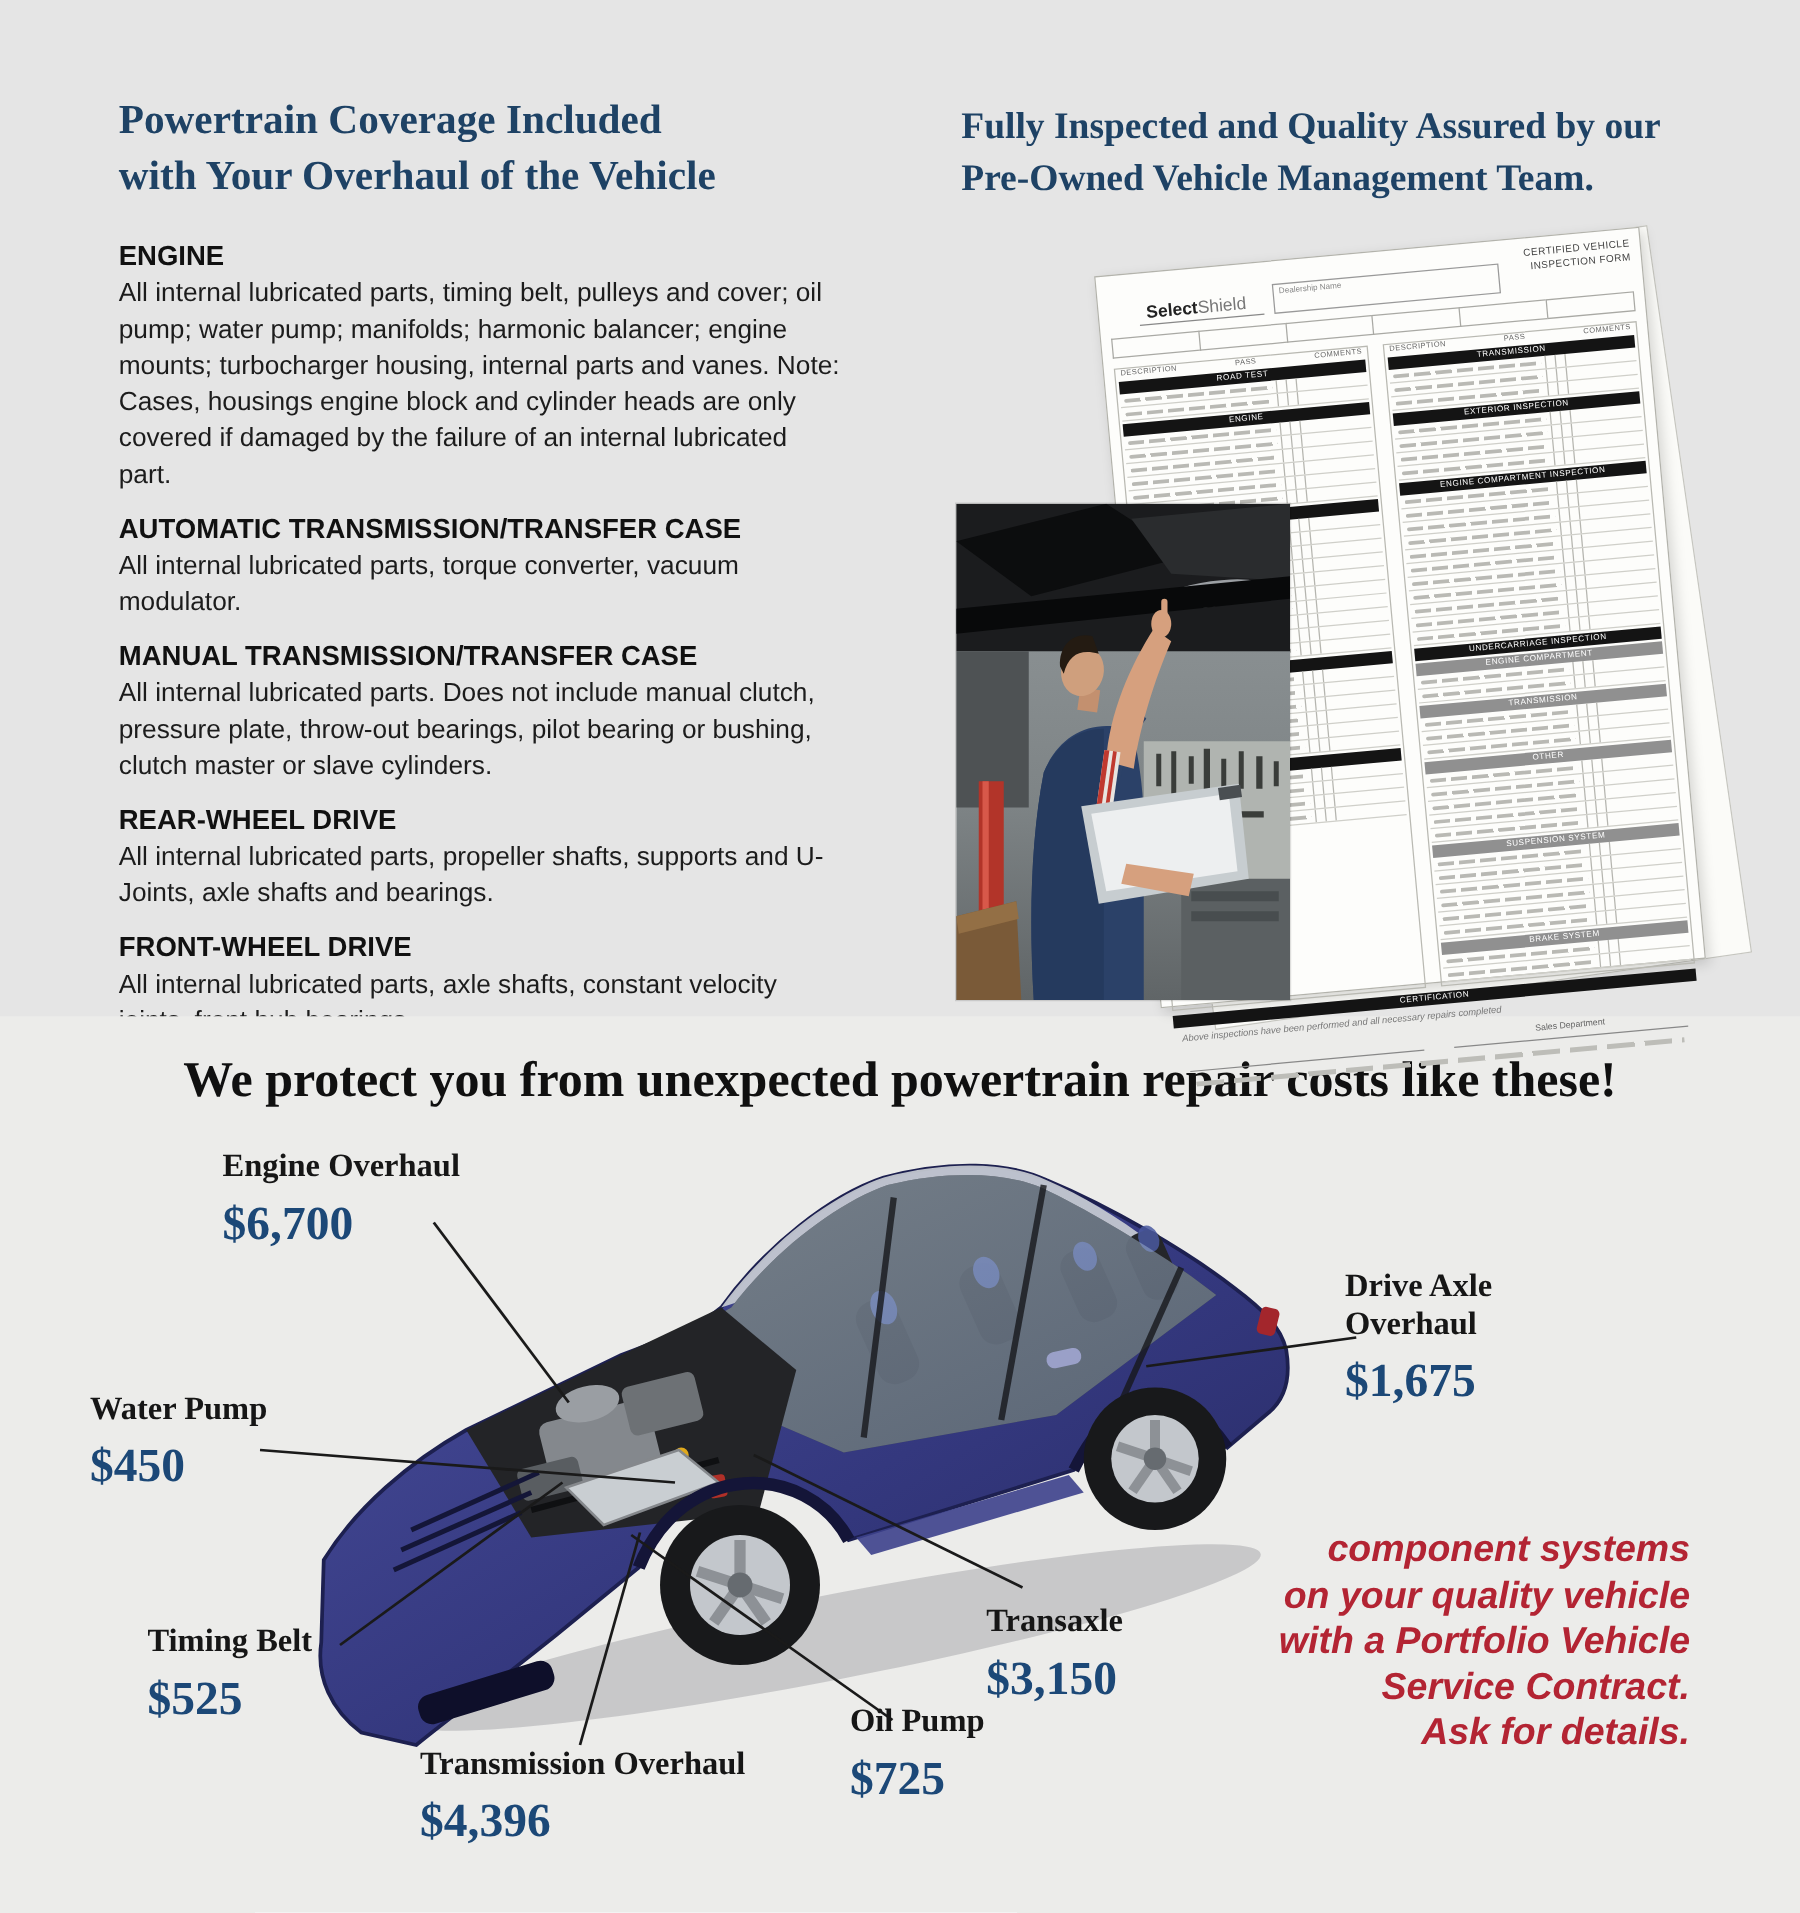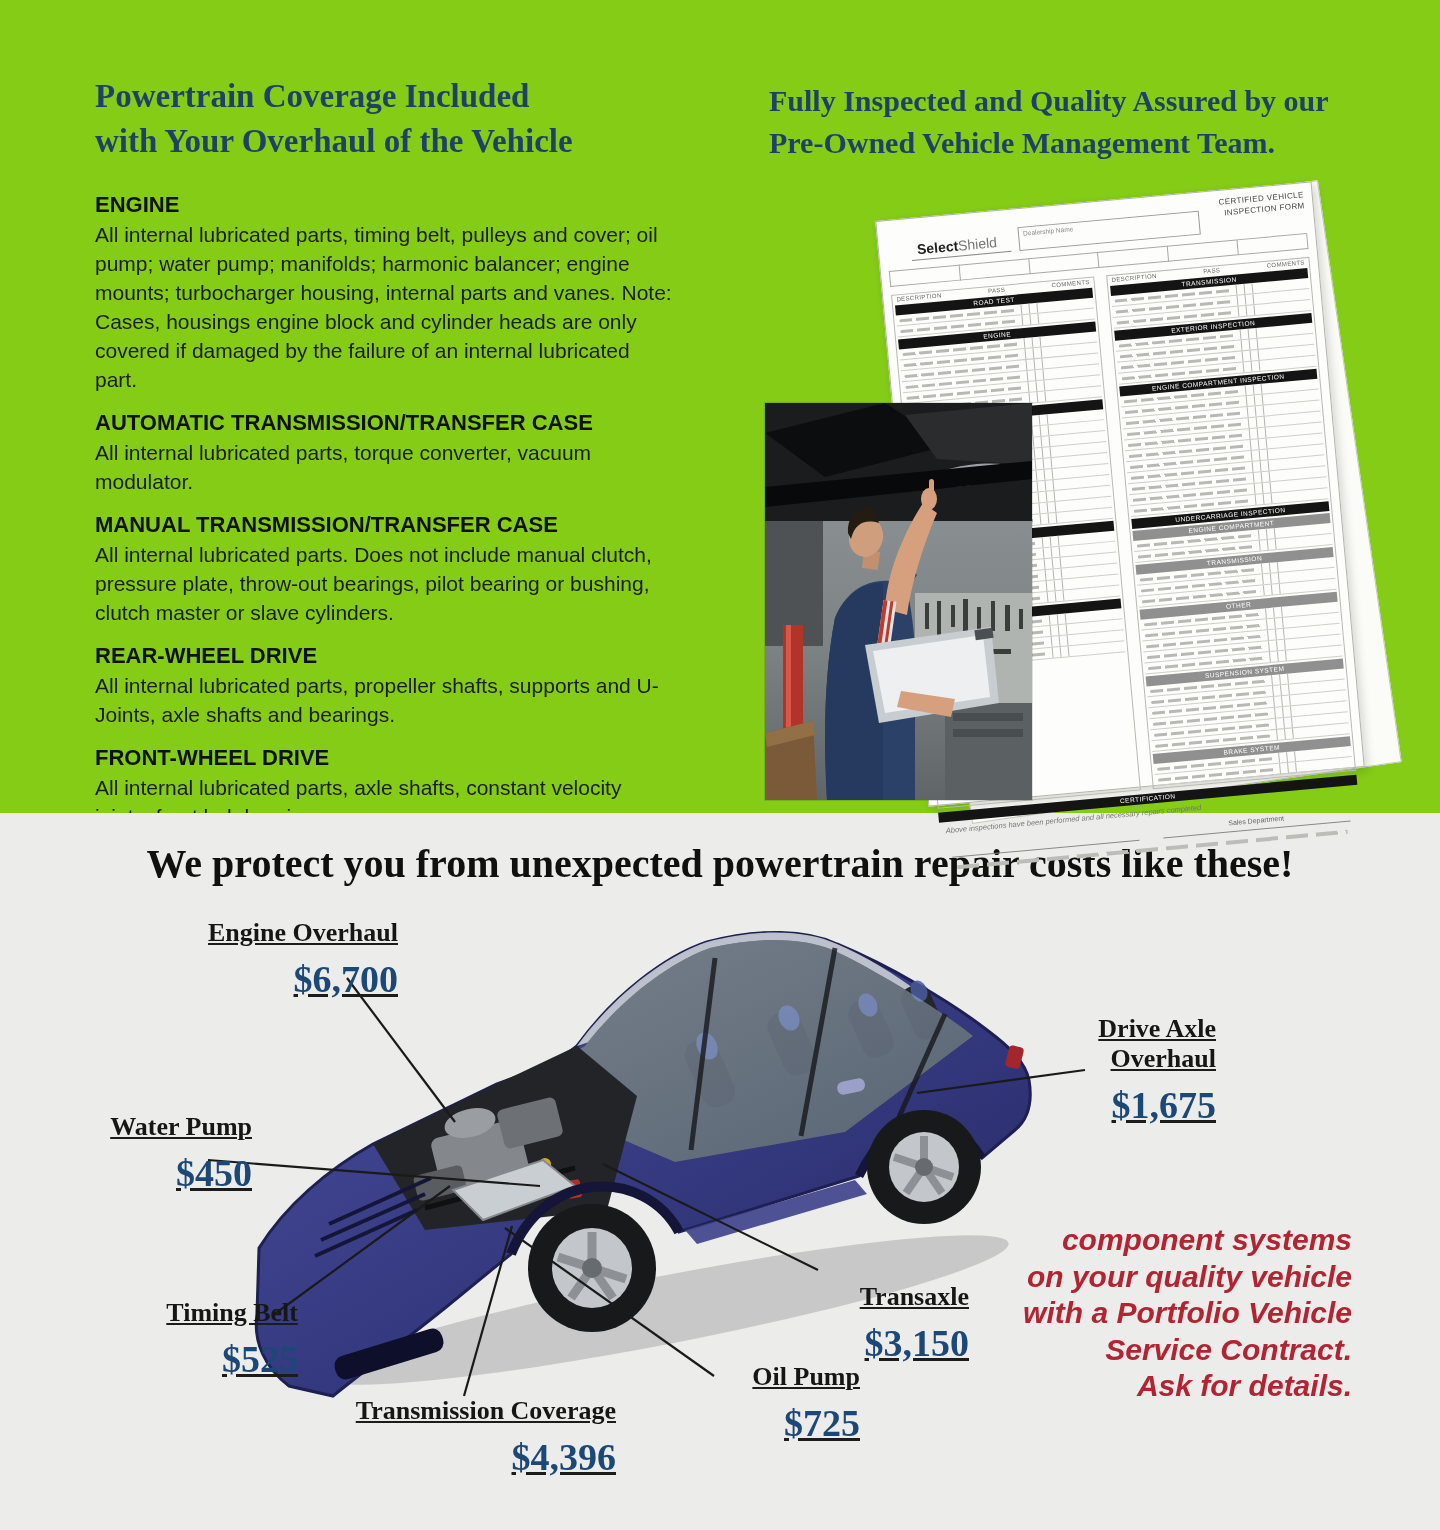--- a/index.html
+++ b/index.html
@@ -1,16 +1,16 @@
 <!DOCTYPE html>
 <html><head>
 <meta charset="utf-8">
 <style>
   html,body{margin:0;padding:0;background:#fff;}
-  .page{position:relative;width:1440px;height:1530px;overflow:hidden;background:#84cc16;
+  .page{position:relative;width:1440px;height:1530px;overflow:hidden;background:#e5e5e5;
         font-family:"Liberation Sans",sans-serif;color:#1c1c1c;}
 
   
   .left-col{position:absolute;left:95px;top:74px;width:578px;}
   .main-heading{font-family:"Liberation Serif",serif;font-weight:bold;color:#1e4265;
                 font-size:33px;line-height:45px;}
   .coverage{margin-top:28px;}
   .coverage h3{font-size:22px;font-weight:bold;color:#111;margin:16px 0 2px 0;line-height:26px;}
   .coverage p{font-size:21px;line-height:29px;margin:0;color:#1c1c1c;}
 
@@ -57,21 +57,21 @@
   .photo{position:absolute;left:765px;top:403px;width:267px;height:397px;z-index:5;
          box-shadow:0 0 0 1px rgba(0,0,0,.12);}
 
   
   .bottom-section{position:absolute;left:0;top:813px;width:1440px;height:717px;background:#ececea;}
   .bottom-title{position:absolute;left:0;top:840px;width:1440px;text-align:center;
                 font-family:"Liberation Serif",serif;font-weight:bold;color:#101010;font-size:40px;}
   .car-art{position:absolute;left:245px;top:918px;width:800px;height:495px;z-index:1;}
   .callout-lines{position:absolute;left:0;top:0;width:1440px;height:1530px;z-index:2;pointer-events:none;}
 
-  .co{position:absolute;text-align:right;z-index:3;font-family:"Liberation Serif",serif;font-weight:bold;text-decoration:underline;}
+  .co{position:absolute;text-align:left;z-index:3;font-family:"Liberation Serif",serif;font-weight:bold;}
   .co .lbl{font-size:26px;line-height:30px;color:#161616;}
   .co .prc{font-size:38px;color:#1c4877;margin-top:9px;}
   .co-engine{left:178px;top:918px;width:220px;}
   .co-water{left:72px;top:1112px;width:180px;}
   .co-timing{left:118px;top:1298px;width:180px;}
   .co-transov{left:336px;top:1396px;width:280px;}
   .co-oil{left:680px;top:1362px;width:180px;}
   .co-transaxle{left:789px;top:1258px;width:180px;margin-top:24px;}
   .co-driveaxle{left:1076px;top:1014px;width:140px;}
 
@@ -739,21 +739,21 @@
   </div>
   <div class="co co-water">
     <div class="lbl">Water Pump</div>
     <div class="prc">$450</div>
   </div>
   <div class="co co-timing">
     <div class="lbl">Timing Belt</div>
     <div class="prc">$525</div>
   </div>
   <div class="co co-transov">
-    <div class="lbl">Transmission Coverage</div>
+    <div class="lbl">Transmission Overhaul</div>
     <div class="prc">$4,396</div>
   </div>
   <div class="co co-oil">
     <div class="lbl">Oil Pump</div>
     <div class="prc">$725</div>
   </div>
   <div class="co co-transaxle">
     <div class="lbl">Transaxle</div>
     <div class="prc">$3,150</div>
   </div>

